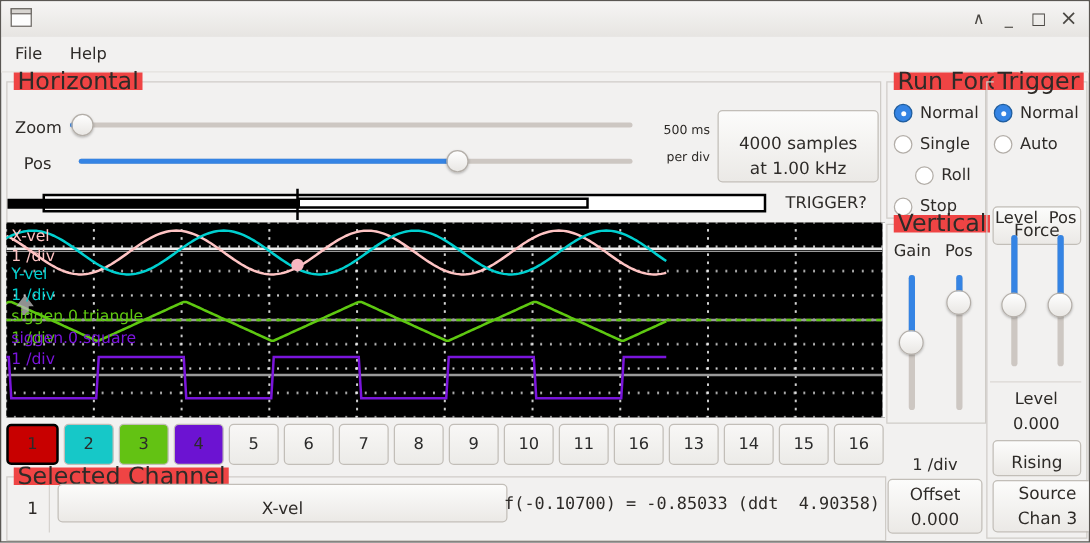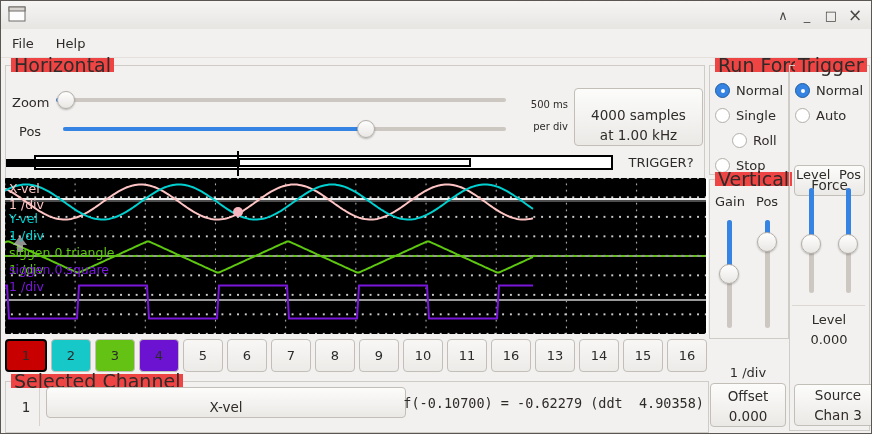--- a/index.html
+++ b/index.html
@@ -178,21 +178,21 @@
       <button class="chbtn">16</button>
     </div>
 
   <div class="gbox" style="left:4px;top:380px;width:702px;height:50px;">
     <span class="gbox-label">Selected Channel</span>
     <span style="position:absolute;left:10px;top:17px;width:20px;text-align:center;font-size:13.5px;">1</span>
     <div class="sep-v" style="left:33px;top:6px;height:38px;"></div>
     <div class="btn" style="left:40px;top:5px;width:360px;height:31px;">
       <div>X-vel</div>
     </div>
-    <span class="mono" style="position:absolute;right:4px;top:13px;font-size:13.5px;">f(-0.10700) = -0.62279 (ddt  4.90358)</span>
+    <span class="mono" style="position:absolute;right:4px;top:13px;font-size:13.5px;">f(-0.10700) = -0.85033 (ddt  4.90358)</span>
   </div>
 
   <div class="gbox" style="left:708px;top:64px;width:78px;height:108px;">
     <span class="gbox-label">Run Force</span>
     <div class="radio-row" style="left:5px;top:16px;">
       <span class="radio sel"></span>
       <span class="radio-label">Normal</span>
     </div>
     <div class="radio-row" style="left:5px;top:41px;">
       <span class="radio"></span>
@@ -251,19 +251,22 @@
       <div class="vs-handle"></div>
     </div>
     <div class="vslider" style="left: 48px; top: 122px; height: 105px; --v: 0.53;">
       <div class="vs-track"></div>
       <div class="vs-fill"></div>
       <div class="vs-handle"></div>
     </div>
     <div class="sep-h" style="left:2px;top:239px;width:73px;"></div>
     <div class="caption" style="left:0;top:246px;width:78px;">Level</div>
     <div class="caption" style="left:0;top:266px;width:78px;">0.000</div>
+    <div class="btn" style="left:4px;top:286px;width:71px;height:29px;">
+      <div>Rising</div>
+    </div>
     <div class="btn" style="left:4px;top:318px;width:88px;height:42px;">
       <div>Source</div>
       <div>Chan 3</div>
     </div>
   </div>
 
 </div>
 
 </body></html>

